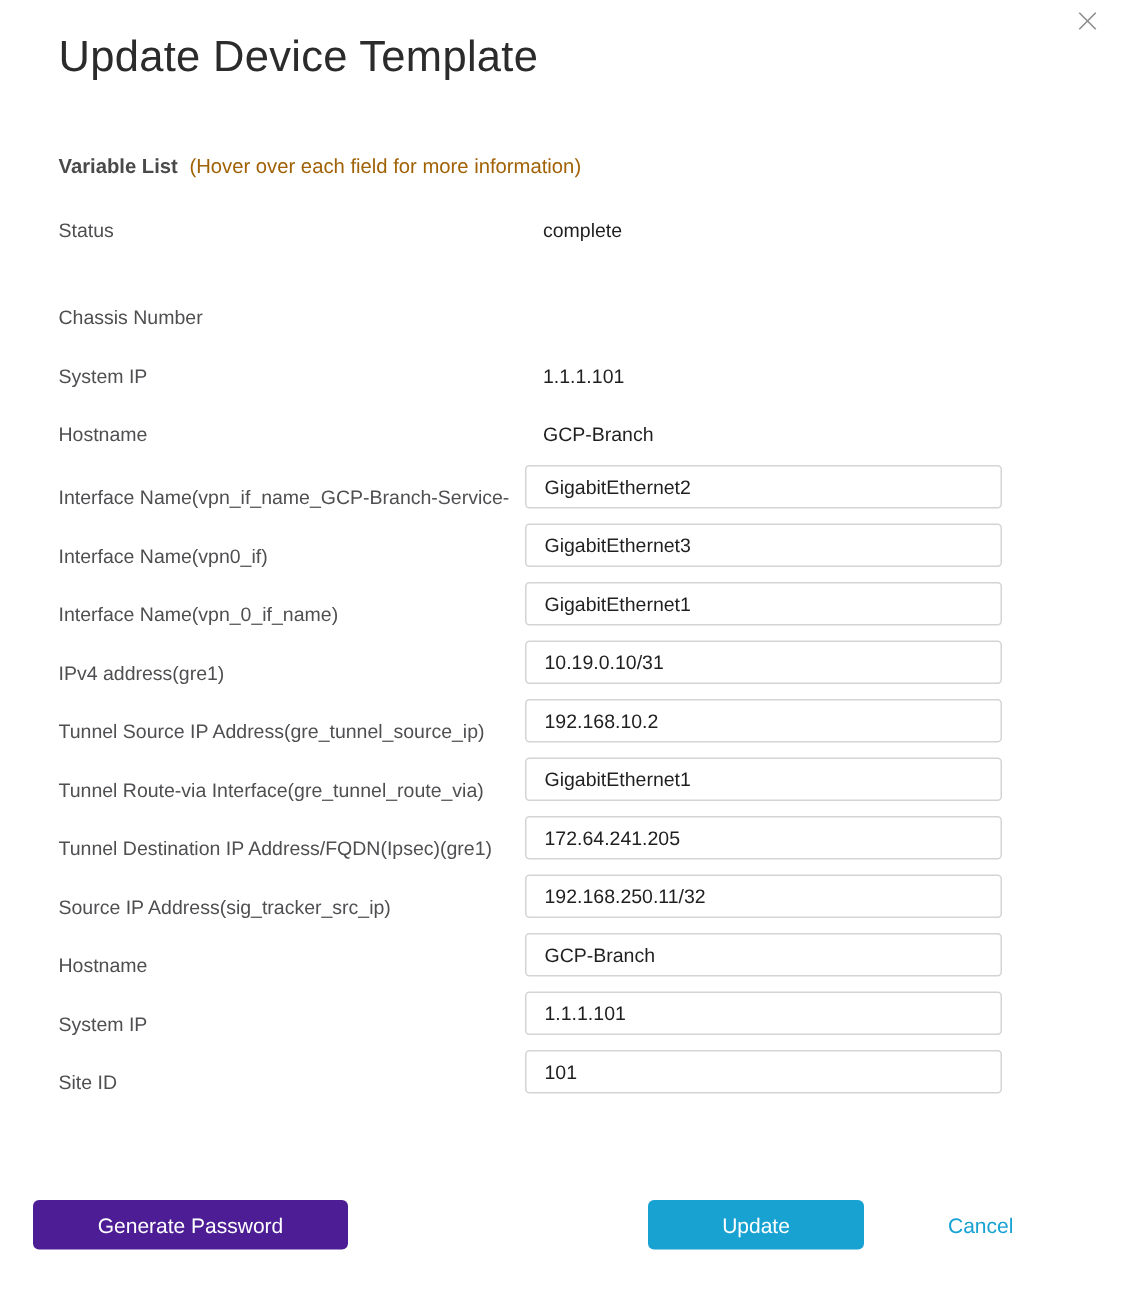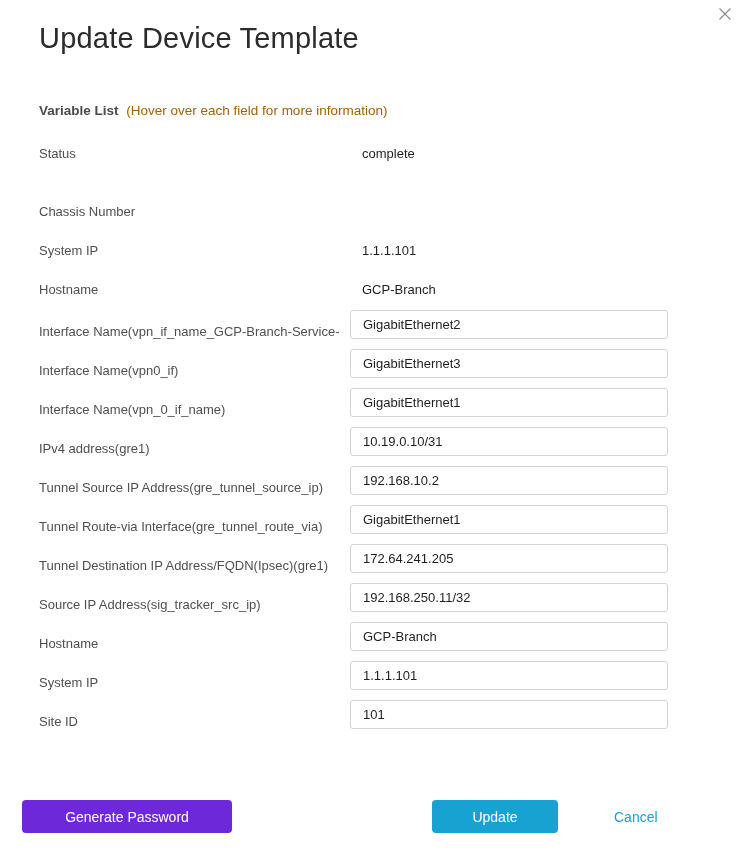--- a/index.html
+++ b/index.html
@@ -51,21 +51,21 @@
   .footer {
     position: absolute; left: 22px; right: 0; top: 800px;
     display: flex; align-items: center;
   }
   .btn {
     height: 33px; border: none; border-radius: 4px;
     color: #ffffff; font-size: 14px; cursor: pointer;
     font-family: "Liberation Sans", "DejaVu Sans", sans-serif;
   }
   .btn-generate { width: 210px; }
-  .btn-update { width: 126px; margin-left: 200px; }
+  .btn-update { width: 144px; margin-left: 200px; }
   .cancel-link {
     margin-left: 56px; font-size: 14px; cursor: pointer;
     background: none; border: none; padding: 0;
     font-family: "Liberation Sans", "DejaVu Sans", sans-serif;
   }
 </style>
 </head>
 <body>
 
 <div class="modal">
@@ -157,18 +157,18 @@
     </div>
 
     <div class="row input-row">
       <div class="label">Site ID</div>
       <input type="text" value="101" style="">
     </div>
 
   </div>
 
   <div class="footer">
-    <button class="btn btn-generate" style="background: #6d28d9;">Generate Password</button>
+    <button class="btn btn-generate" style="background: #4c1d95;">Generate Password</button>
     <button class="btn btn-update" style="background: rgb(23, 162, 210);">Update</button>
     <button class="cancel-link" style="color: rgb(23, 162, 210);">Cancel</button>
   </div>
 
 </div>
 
 </body></html>

